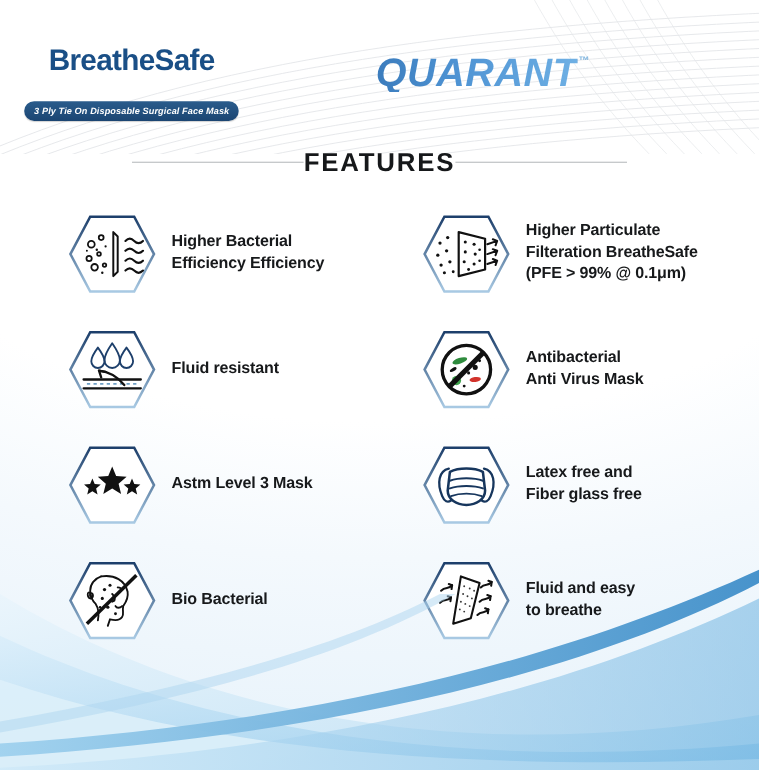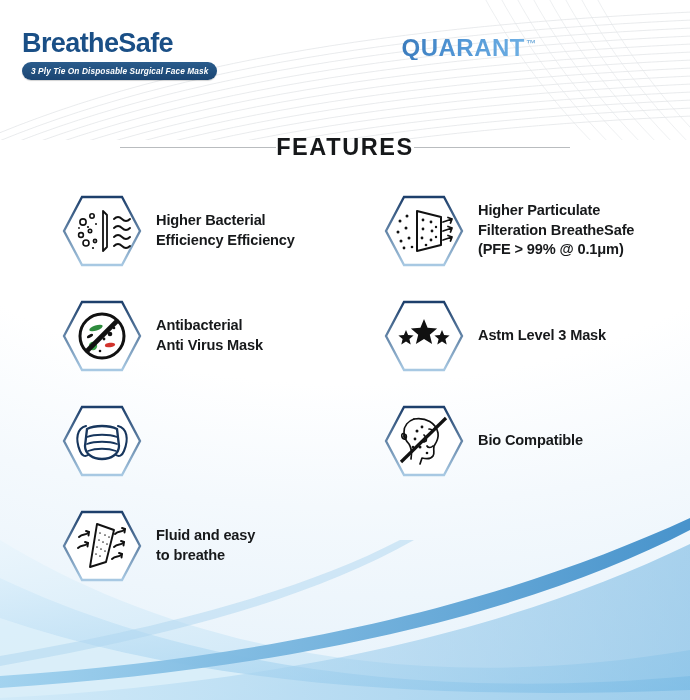--- a/index.html
+++ b/index.html
@@ -14,40 +14,41 @@
 
   
   .bg-layer { position:absolute; inset:0; width:690px; height:700px; pointer-events:none; }
   .bg-wash {
     position:absolute; left:0; top:0; width:690px; height:700px;
     background:
       radial-gradient(150% 80% at 50% 18%, #ffffff 0%, #ffffff 46%, #f4f9fd 68%, #e8f3fb 100%);
   }
 
   
-  .header { position:absolute; left:0; top:0; width:569px; height:118px; }
+  .header { position:absolute; left:0; top:12px; width:569px; height:118px;text-align:center; }
   .brand { position:absolute; left:22px; top:30px; }
   .brand-name {
     font-size:27px; font-weight:bold; color:#1a4f86;
     letter-spacing:-0.6px; line-height:1;
   }
   .brand-badge {
-    margin-top:5px; display:inline-block;
+    margin-top:23px; display:inline-block;
     background:linear-gradient(180deg,#2a5c8c 0%,#1b4572 100%);
     color:#ffffff; font-size:8.3px; font-weight:bold; font-style:italic;
     padding:3.5px 9px 4px 9px; border-radius:9px;
     letter-spacing:0.1px; white-space:nowrap;
     box-shadow:0 1px 1px rgba(0,0,0,0.18);
   }
   .logo { position:absolute; right:44px; top:36px; }
   .logo-text {
-    font-size:24px; font-weight:bold; letter-spacing:0.5px; line-height:1;
+    font-size:36px; font-weight:bold; letter-spacing:0.5px; line-height:1;
     background:linear-gradient(90deg,#3b7cbd 0%,#4f94d4 42%,#6fb0e4 100%);
     -webkit-background-clip:text; background-clip:text; color:transparent;
     position:relative;
+    font-style:italic;
   }
   .logo-tm {
     position:absolute; right:-11px; top:2px;
     font-size:10px; color:#7fb4de; font-weight:bold;
   }
 
   
   .features-head {
     position:absolute; left:0; top:134px; width:690px;
     display:flex; align-items:center; justify-content:center; 
@@ -211,20 +212,46 @@
           </g>
         </svg>
       </div>
       <div class="feat-text">
         <span>Higher Particulate</span>
         <span>Filteration BreatheSafe</span>
         <span>(PFE &gt; 99% @ 0.1μm)</span>
       </div>
     </div>
 
+    <div class="feature">
+      <div class="hex-wrap">
+        <svg viewBox="0 0 80 80">
+          <polygon points="20,6 60,6 78,40 60,74 20,74 2,40" fill="#fff" stroke="url(#hg1)" stroke-width="2.3"></polygon>
+          <g fill="none" stroke="#1d3f6b" stroke-width="1.7" stroke-linejoin="round">
+            <path d="M27,20 C27,20 21,28 21,32.5 a6,6 0 0,0 12,0 C33,28 27,20 27,20 Z"></path>
+            <path d="M40,16 C40,16 33,26 33,31.5 a7,7 0 0,0 14,0 C47,26 40,16 40,16 Z"></path>
+            <path d="M53,20 C53,20 47,28 47,32.5 a6,6 0 0,0 12,0 C59,28 53,20 53,20 Z"></path>
+          </g>
+          <g stroke="#111" stroke-width="2.1" fill="none" stroke-linecap="round">
+            <path d="M14,49 L66,49"></path>
+            <path d="M14,57 L66,57"></path>
+          </g>
+          <g stroke="#6f9fc4" stroke-width="1.5" fill="none" stroke-dasharray="3 3">
+            <path d="M17,53 L63,53"></path>
+          </g>
+          <g fill="none" stroke="#111" stroke-width="2.1" stroke-linecap="round" stroke-linejoin="round">
+            <path d="M51,54 C46,48 38,42 28,41"></path>
+            <path d="M28,41 L34,42 M28,41 L30,47"></path>
+          </g>
+        </svg>
+      </div>
+      <div class="feat-text">
+        <span>Fluid resistant</span>
+      </div>
+    </div>
 
     <div class="feature">
       <div class="hex-wrap">
         <svg viewBox="0 0 80 80">
           <polygon points="20,6 60,6 78,40 60,74 20,74 2,40" fill="#fff" stroke="url(#hg1)" stroke-width="2.3"></polygon>
           <circle cx="40" cy="40" r="22" fill="#fff" stroke="#111" stroke-width="3"></circle>
           <g>
             <path d="M30,24 l3,-5 q1,-2 3,0 l-3,5 z" fill="none"></path>
             <ellipse cx="34" cy="32" rx="7" ry="2.6" transform="rotate(-18 34 32)" fill="#2e8b3d"></ellipse>
             <circle cx="31" cy="50" r="4.2" fill="#3fa34d"></circle>
@@ -269,20 +296,24 @@
             <path d="M56,25 C65,27 67,38 62,50 C60,55 57,56 54,54"></path>
           </g>
           <path d="M25,28 C33,24 47,24 55,28 L57,45 C57,53 49,58 40,58 C31,58 23,53 23,45 Z" fill="#fff" stroke="#17365d" stroke-width="2.3" stroke-linejoin="round"></path>
           <g fill="none" stroke="#17365d" stroke-width="1.8" stroke-linecap="round">
             <path d="M25,36 C33,33 47,33 55,36"></path>
             <path d="M25,43 C33,40 47,40 55,43"></path>
             <path d="M26,50 C34,47 46,47 54,50"></path>
           </g>
         </svg>
       </div>
+      <div class="feat-text">
+        <span>Latex free and</span>
+        <span>Fiber glass free</span>
+      </div>
     </div>
 
     <div class="feature">
       <div class="hex-wrap">
         <svg viewBox="0 0 80 80">
           <polygon points="20,6 60,6 78,40 60,74 20,74 2,40" fill="#fff" stroke="url(#hg1)" stroke-width="2.3"></polygon>
           <g fill="none" stroke="#111" stroke-width="1.7" stroke-linecap="round" stroke-linejoin="round">
             <path d="M30,18 C42,16 52,22 54,32 C55,38 52,42 50,45 C49,50 51,52 49,55 C47,58 42,58 38,57 L36,63"></path>
             <path d="M30,18 C24,20 20,25 20,31 C20,36 22,40 25,43 C27,46 28,52 27,58"></path>
             <path d="M49,45 C47,47 44,47 43,45"></path>
@@ -298,21 +329,21 @@
               <circle cx="38" cy="26" r="1.4"></circle>
             <circle cx="31" cy="38" r="1.4"></circle>
               <circle cx="36" cy="46" r="1.5"></circle>
             <circle cx="43" cy="52" r="1.3"></circle>
               <circle cx="29" cy="46" r="1.2"></circle>
           </g>
           <path d="M17,61 L62,17" stroke="#111" stroke-width="3.2" stroke-linecap="butt"></path>
         </svg>
       </div>
       <div class="feat-text">
-        <span>Bio Compatible</span>
+        <span>Bio Bacterial</span>
       </div>
     </div>
 
     <div class="feature">
       <div class="hex-wrap">
         <svg viewBox="0 0 80 80">
           <polygon points="20,6 60,6 78,40 60,74 20,74 2,40" fill="#fff" stroke="url(#hg1)" stroke-width="2.3"></polygon>
           <path d="M35,18 L52,24 L44,56 L28,61 Z" fill="#fff" stroke="#111" stroke-width="1.9" stroke-linejoin="round"></path>
           <g fill="#111" opacity="0.85">
             <circle cx="38" cy="27" r="0.85"></circle>

